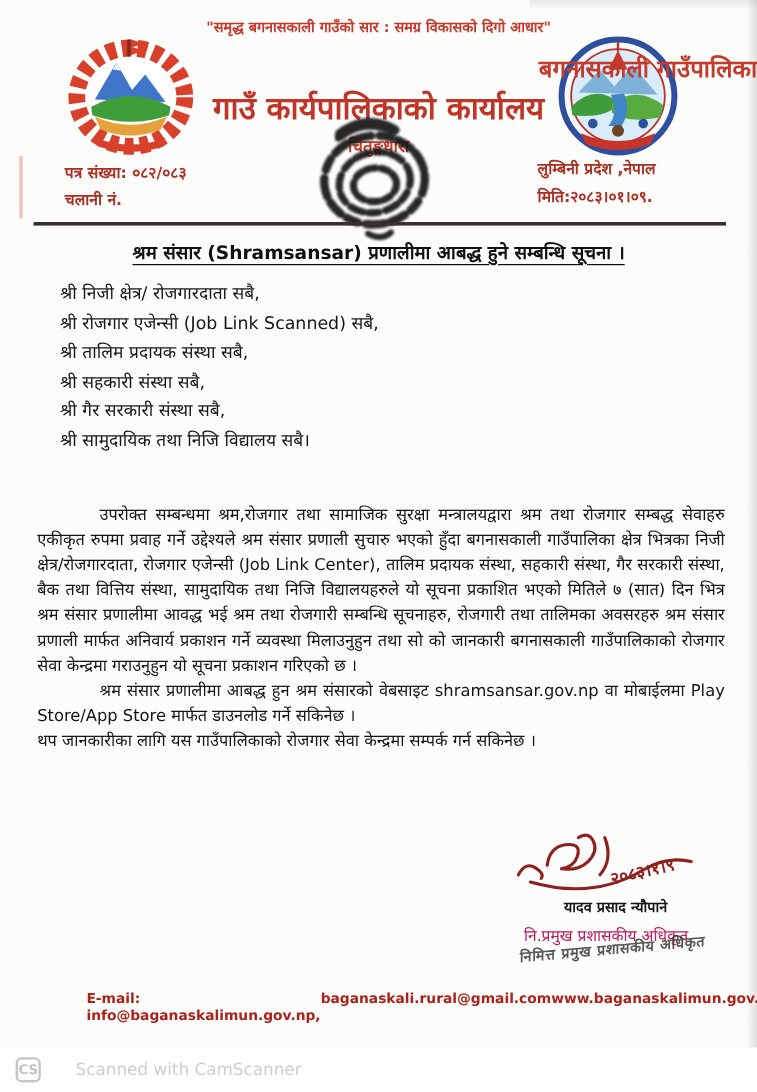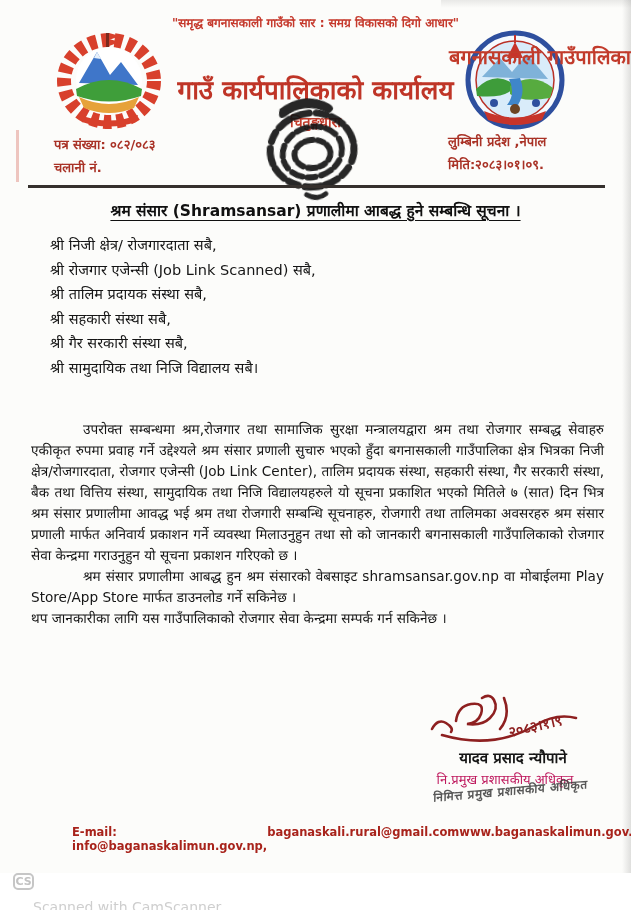--- a/index.html
+++ b/index.html
@@ -43,32 +43,32 @@
   .recipients{ position:absolute; left:50px; top:233px; font-size:14.5px;
     line-height:24.6px; color:#151515; }
   .body-text{ position:absolute; left:31px; top:419px; width:573px;
     font-size:13.6px; line-height:21px; text-align:justify; color:#151515; }
   .body-text p{ margin:0; }
   .body-text .p1, .body-text .p2{ text-indent:52px; }
   .body-text .p3{ margin-top:0; font-weight:normal; text-align:left; }
 
   .sig-squiggle{ position:absolute; left:424px; top:693px; width:168px; height:58px; }
   .sig-name{ position:absolute; left:415px; top:747px; width:196px; text-align:center;
-    font-size:15px; font-weight:bold; color:#161616; }
+    font-size:12px; font-weight:bold; color:#161616; }
   .sig-title{ position:absolute; left:396px; top:770px; width:218px; text-align:center;
     font-size:13px; color:#be185d; }
   .sig-stamp{ position:absolute; left:433px; top:782px; white-space:nowrap;
     transform:rotate(-5deg) skewX(-6deg); font-size:12px; font-weight:bold;
     color:#3c3c3c; opacity:.85; letter-spacing:.5px; }
 
   .footer{ position:absolute; top:825px; left:36px; width:562px; display:flex;
     justify-content:space-between; color:#a8231b; font-weight:bold; font-size:11.5px;margin-left:36px; }
 
   .cs-bar{ position:absolute; left:0; bottom:0; width:100%; height:37px;
-    background:#ffffff; display:flex; gap:9px; padding-left:13px;flex-direction:column; }
+    background:#ffffff; display:flex; align-items:center; gap:9px; padding-left:13px; }
   .cs-icon{ width:21px; height:21px; border:2px solid #c6c6c6; border-radius:5px;
     color:#c2c2c2; font-size:11px; font-weight:bold; display:flex;
     align-items:center; justify-content:center; }
   .cs-text{ color:#cecece; font-size:14px;margin-left:20px; }
 </style>
 </head>
 <body>
 
 <div class="page">
   <div class="edge-right"></div>

